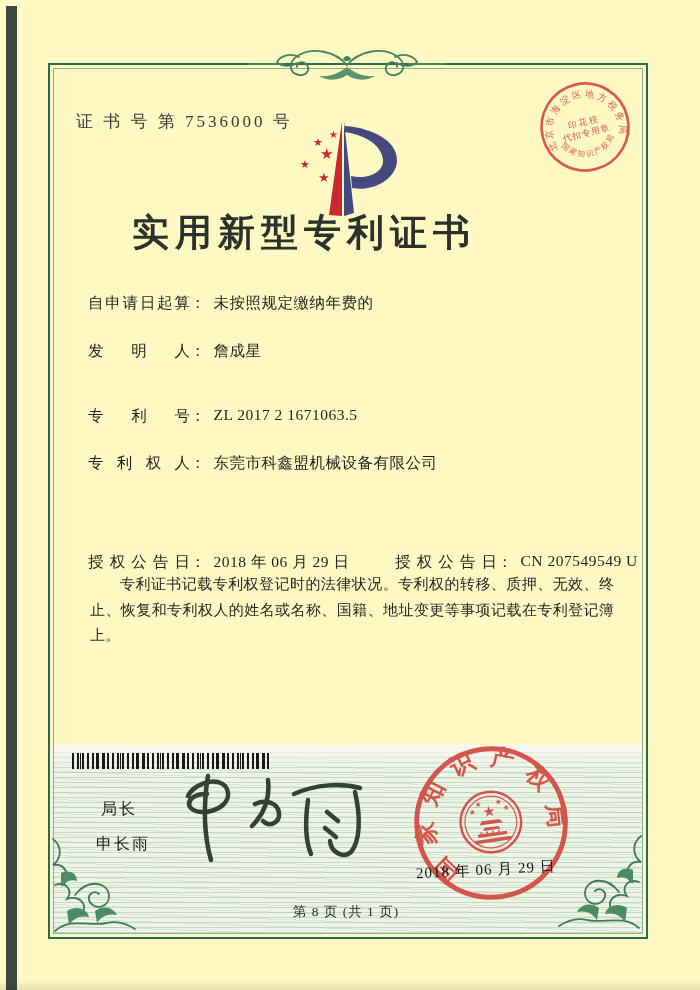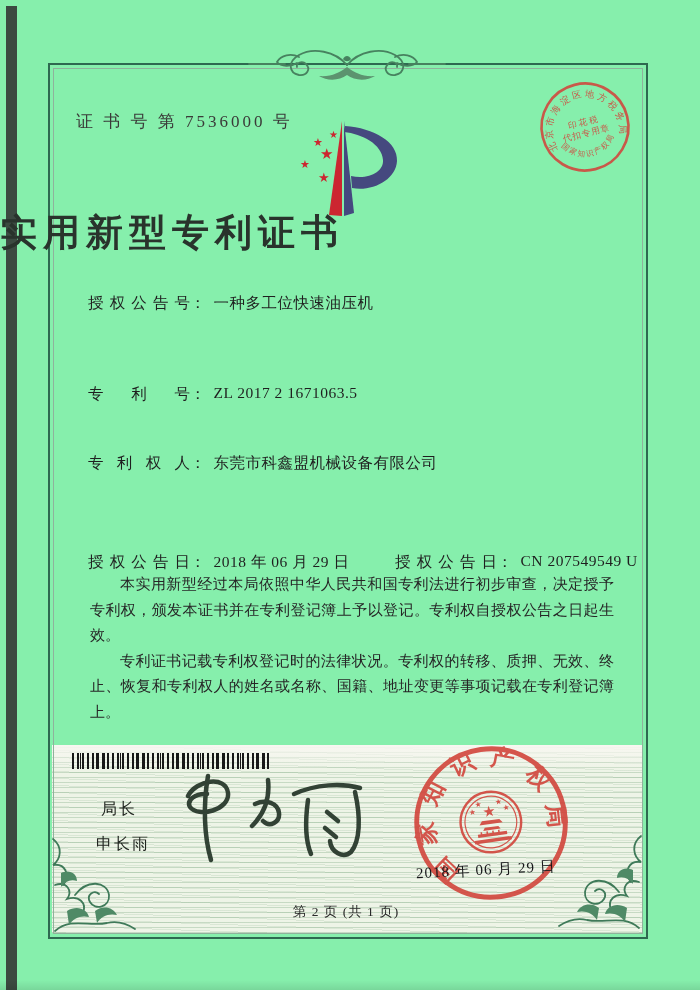--- a/index.html
+++ b/index.html
@@ -1,18 +1,18 @@
 <!DOCTYPE html>
 <html><head>
 <meta charset="utf-8">
 <style>
   html,body{margin:0;padding:0;background:#e8e6e0;}
   .canvas{
     position:relative;width:700px;height:990px;overflow:hidden;
-    background:#86efac;
+    background:#fef9c3;
     font-family:"Liberation Serif","DejaVu Serif",serif;
   }
   
   .binding-strip{position:absolute;left:6px;top:6px;width:11px;height:984px;background:#3c4a41;}
   .page-bottom-shadow{position:absolute;left:0;bottom:0;width:100%;height:10px;
     background:linear-gradient(180deg,rgba(0,0,0,0),rgba(0,0,0,.10));}
 
   
   .frame{position:absolute;left:48px;top:63px;width:596px;height:872px;
     border:2px solid #2e6950;z-index:1;}
@@ -27,21 +27,21 @@
       repeating-linear-gradient(2deg, rgba(96,150,104,.14) 0 1px, rgba(0,0,0,0) 1px 7px);
   }
   .guilloche::before{content:"";position:absolute;left:0;top:0;width:100%;height:26px;
     background:linear-gradient(180deg,#f8f7f1,rgba(248,247,241,0));}
 
   .cert-number{position:absolute;left:76px;top:110px;font-size:17px;color:#3a3a38;
     letter-spacing:3px;z-index:3;}
 
   .logo{position:absolute;left:296px;top:116px;width:110px;height:112px;z-index:3;}
 
-  .title{position:absolute;left:0;top:208px;width:608px;z-index:3;
+  .title{position:absolute;left:0;top:208px;width:608px;text-align:center;z-index:3;
     font-size:37px;font-weight:600;color:#29332c;letter-spacing:6px;}
 
   .frow{position:absolute;left:88px;font-size:15.5px;color:#1f1f1f;z-index:3;white-space:nowrap;}
   .flabel{display:inline-block;width:102px;text-align:justify;text-align-last:justify;
     -moz-text-align-last:justify;vertical-align:top;}
   .fcolon{display:inline-block;margin-right:8px;vertical-align:top;}
   .fvalue{display:inline-block;vertical-align:top;letter-spacing:.5px;}
   .fvalue-wrap{white-space:normal;width:405px;line-height:22px;}
   .fgroup-right{position:absolute;left:307px;top:0;white-space:nowrap;}
 
@@ -136,37 +136,39 @@
       <text x="17" y="30" font-size="11">★</text>
       <text x="24" y="43" font-size="15">★</text>
       <text x="4" y="52" font-size="11">★</text>
       <text x="22" y="66" font-size="13">★</text>
     </g>
   </svg>
 
   <div class="title">实用新型专利证书</div>
 
   <div class="frow" style="top:293px">
-    <span class="flabel">授权公告号</span><span class="fcolon">：</span><span class="fvalue">一种多工位快速油压机</span>
-  </div>
-  <div class="frow" style="top:384px">
+    <span class="flabel">自申请日起算</span><span class="fcolon">：</span><span class="fvalue">未按照规定缴纳年费的</span>
+  </div>
+  <div class="frow" style="top:341px">
+    <span class="flabel">发明人</span><span class="fcolon">：</span><span class="fvalue">詹成星</span>
+  </div>
+  <div class="frow" style="top:406px">
     <span class="flabel">专利号</span><span class="fcolon">：</span><span class="fvalue">ZL 2017 2 1671063.5</span>
   </div>
   <div class="frow" style="top:453px">
     <span class="flabel">专利权人</span><span class="fcolon">：</span><span class="fvalue">东莞市科鑫盟机械设备有限公司</span>
   </div>
   <div class="frow" style="top:552px">
     <span class="flabel">授权公告日</span><span class="fcolon">：</span><span class="fvalue">2018 年 06 月 29 日</span>
     <span class="fgroup-right">
       <span class="flabel">授权公告日</span><span class="fcolon">：</span><span class="fvalue">CN 207549549 U</span>
     </span>
   </div>
 
   <div class="body-text">
-    <p>本实用新型经过本局依照中华人民共和国专利法进行初步审查，决定授予专利权，颁发本证书并在专利登记簿上予以登记。专利权自授权公告之日起生效。</p>
     <p>专利证书记载专利权登记时的法律状况。专利权的转移、质押、无效、终止、恢复和专利权人的姓名或名称、国籍、地址变更等事项记载在专利登记簿上。</p>
   </div>
 
   <div class="barcode"></div>
   <div class="director-title">局长</div>
   <div class="director-name">申长雨</div>
 
   <svg class="signature" viewBox="0 0 200 118">
     <g stroke="#243427" fill="none" stroke-width="4.5" stroke-linecap="round" stroke-linejoin="round" opacity=".92">
       <path d="M32,16 C27,45 28,76 35,100"></path>
@@ -220,16 +222,16 @@
     <text font-size="9" fill="#d2453c">
       <textPath href="#taxTop" startOffset="0" textLength="126" lengthAdjust="spacing">北京市海淀区地方税务局</textPath>
     </text>
     <text font-size="7.5" fill="#d2453c">
       <textPath href="#taxBottom" startOffset="2" textLength="62" lengthAdjust="spacing">国家知识产权局</textPath>
     </text>
     <text x="45" y="43" font-size="8.5" fill="#d2453c" text-anchor="middle" letter-spacing="2">印花税</text>
     <text x="45" y="54" font-size="8.5" fill="#d2453c" text-anchor="middle" letter-spacing="1">代扣专用章</text>
   </svg>
 
-  <div class="page-info">第 2 页 (共 1 页)</div>
+  <div class="page-info">第 8 页 (共 1 页)</div>
 
   <div class="page-bottom-shadow"></div>
 </div>
 
 </body></html>

